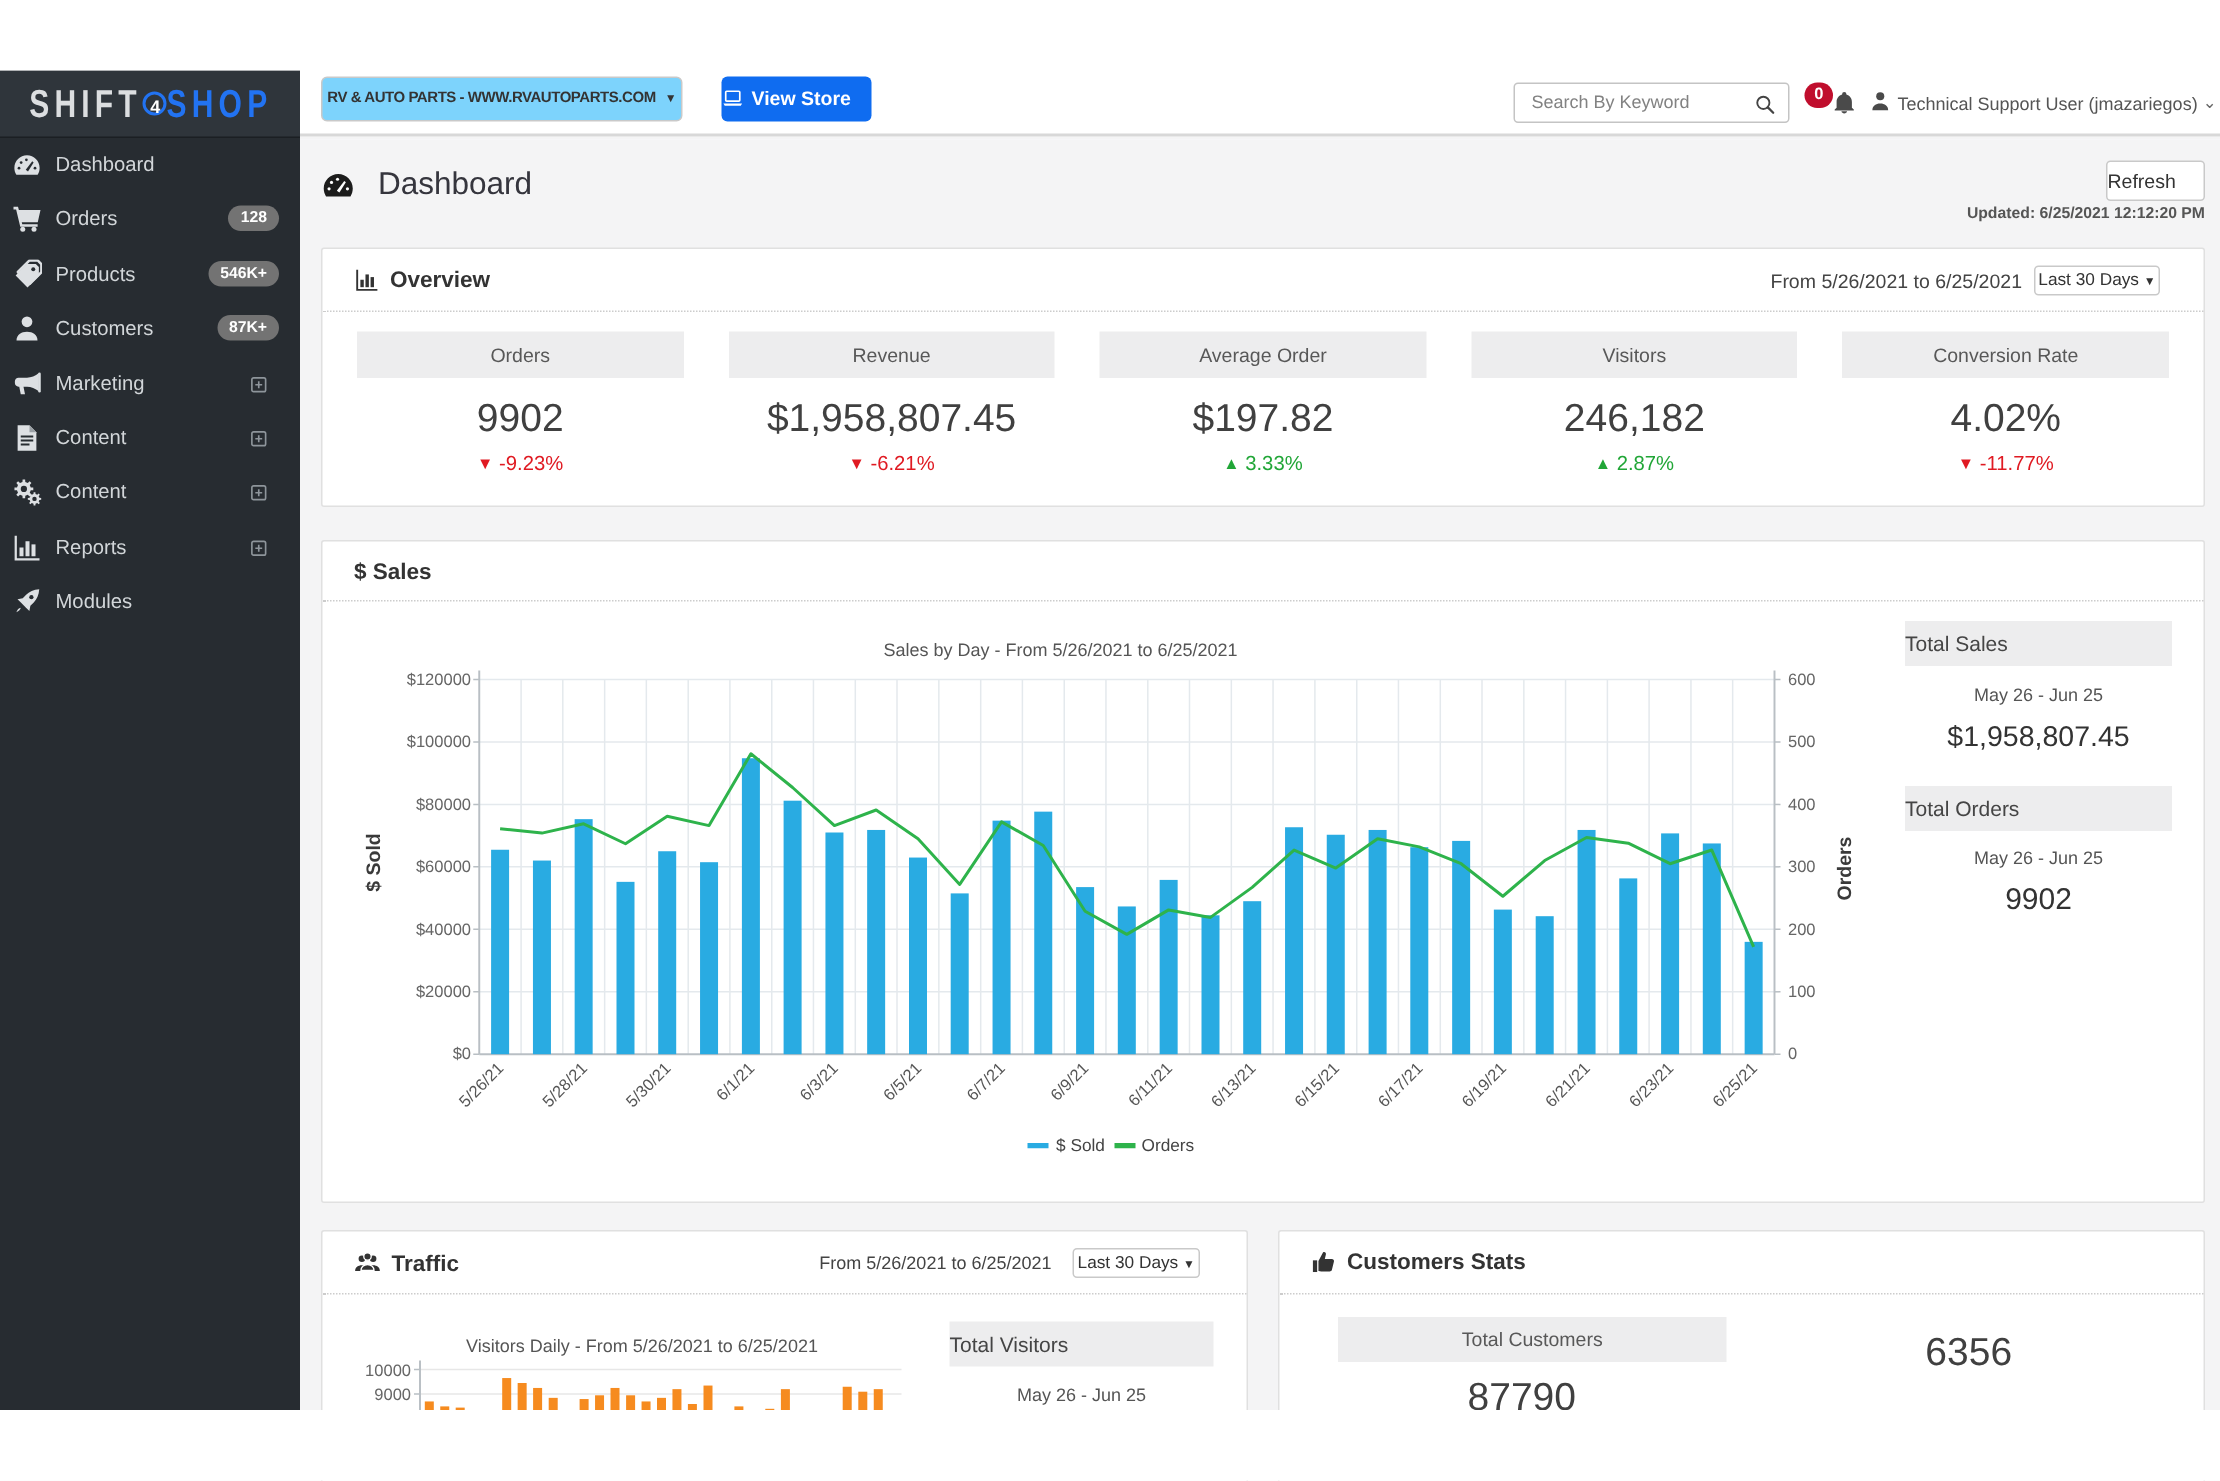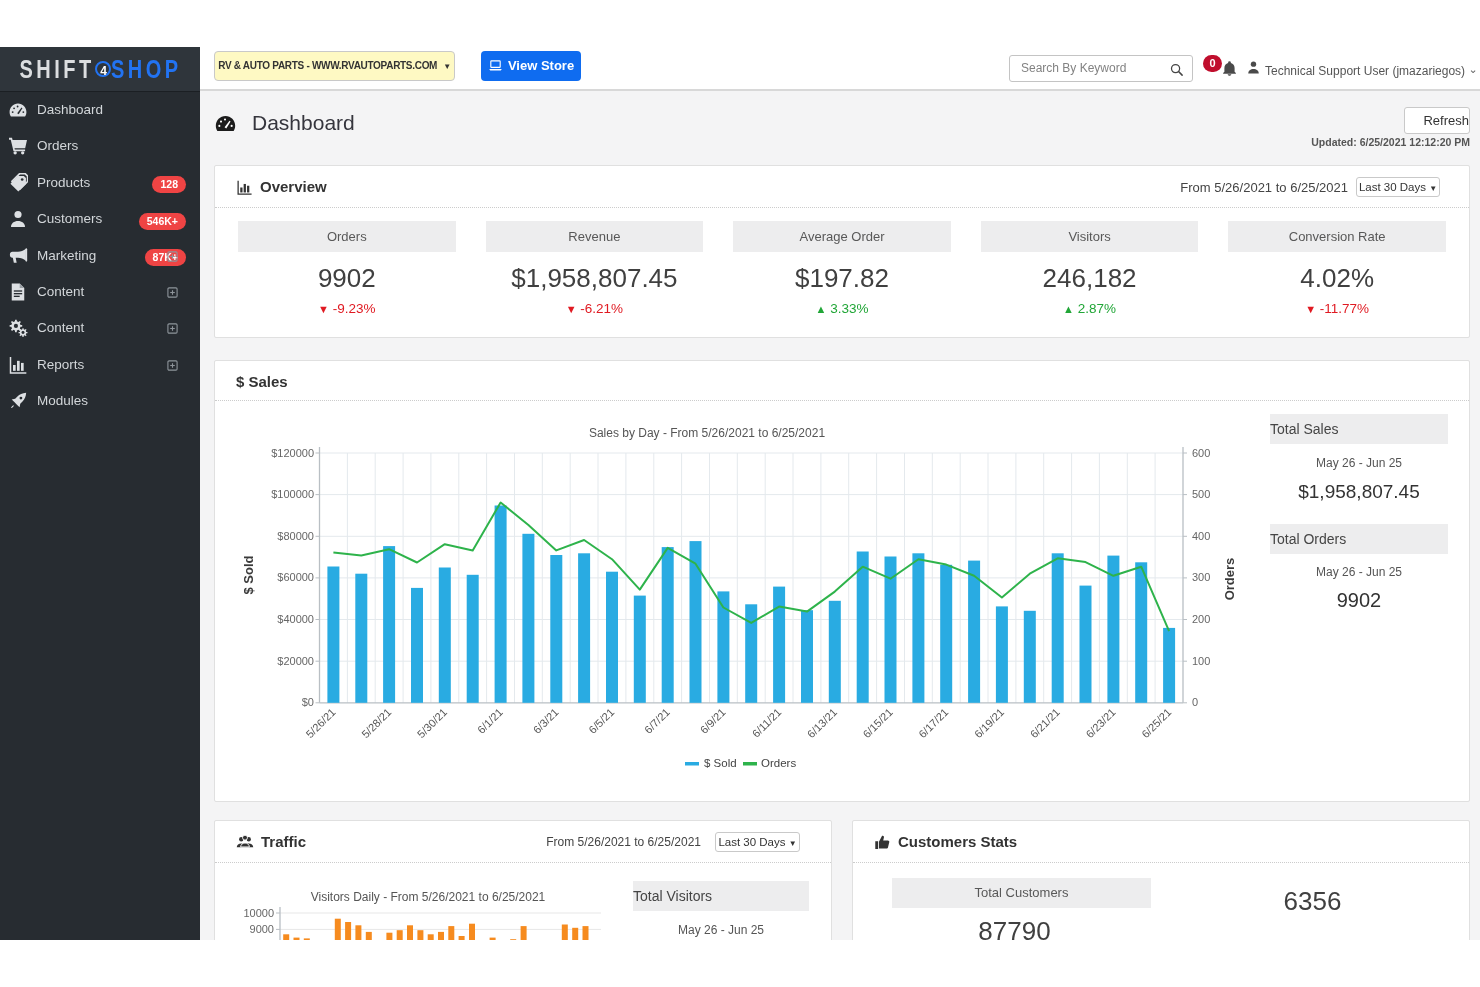--- a/index.html
+++ b/index.html
@@ -9,46 +9,46 @@
 .logo { position:absolute; left:0; top:0; width:200px; height:45px; background:#2f353b; border-bottom:1px solid #1b1f23;
   display:flex; align-items:center; justify-content:center; }
 .lgt { font-size:26px; font-weight:bold; letter-spacing:4.5px; color:#dcdee0; transform:scaleX(0.77); transform-origin:right center; }
 .lgb { font-size:26px; font-weight:bold; letter-spacing:4.5px; color:#2273f2; transform:scaleX(0.77); transform-origin:left center; }
 .logo .four { width:16px; height:16px; line-height:16px; border:2px solid #2273f2; border-radius:50%;
   font-size:12px; font-weight:bold; text-align:center; margin:0 0 0 1px; color:#fff; flex:0 0 auto; }
 .menu { position:absolute; top:45px; left:0; width:200px; }
 .mi { position:relative; height:36.4px; line-height:36.4px; color:#d2d6d9; font-size:13.5px; }
 .mic { position:absolute; left:8px; top:8px; line-height:0; }
 .mlab { position:absolute; left:37px; }
-.badge { position:absolute; right:14px; top:9px; background:#ef4444; color:#fff; font-size:10.5px; font-weight:bold;
-  line-height:17px; padding:0 8px; border-radius:9px;margin-top:39px; }
+.badge { position:absolute; right:14px; top:9px; background:#737373; color:#fff; font-size:10.5px; font-weight:bold;
+  line-height:17px; padding:0 8px; border-radius:9px; }
 .plus { position:absolute; right:22px; top:13px; line-height:0; }
 
 .topbar { position:absolute; left:200px; top:47px; width:1280px; height:44px; background:#fff; border-bottom:2px solid #d8d8d8; box-shadow:0 2px 0 0 #f4f4f5; }
 .storesel { position:absolute; left:14px; top:4px; width:241px; height:30px; border:1px solid #c9c9c9; border-radius:4px;
-  font-size:10px; font-weight:bold; color:#333; line-height:28px; text-align:center; background:#fef9c3; letter-spacing:-0.3px; }
+  font-size:10px; font-weight:bold; color:#333; line-height:28px; text-align:center; background:#7dd3fc; letter-spacing:-0.3px; }
 .storesel .car { font-size:8px; margin-left:6px; }
 .viewstore { position:absolute; left:281px; top:4px; width:100px; height:30px; background:#0f6cf0; border-radius:4px;
-  color:#fff; font-size:13px; font-weight:bold; text-align:center; line-height:30px; }
+  color:#fff; font-size:13px; font-weight:bold; text-align:left; line-height:30px; }
 .viewstore svg { vertical-align:-3px; margin-right:5px; }
 .search { position:absolute; left:809px; top:8px; width:184px; height:27px; border:1px solid #c4c4c4; border-radius:3px;
   font-size:12px; color:#828282; line-height:25px; padding-left:11px; background:#fff; }
 .search svg { position:absolute; right:8px; top:6px; }
 .nbadge { position:absolute; left:1003px; top:8px; width:19px; height:17px; background:#c00e2d; border-radius:9px;
   color:#fff; font-size:11px; font-weight:bold; text-align:center; line-height:17px; z-index:3; }
 .bell { position:absolute; left:1021px; top:13px; }
 .usr { position:absolute; left:1046px; top:13px; }
 .uname { position:absolute; left:1065px; top:0; height:44px; line-height:44px; font-size:12px; color:#555; }
 .uname .car { font-size:11px; color:#666; vertical-align:1.5px; }
 
 .content { position:absolute; left:200px; top:93px; width:1280px; height:847px; background:#f4f4f5; }
 .dhead { position:absolute; left:14px; top:19px; line-height:0; }
 .dtitle { position:absolute; left:52px; top:18px; font-size:21px; color:#35353d; }
 .refresh { position:absolute; left:1204px; top:14px; width:66px; height:27px; background:#fff; border:1px solid #c9c9c9;
-  border-radius:3px; font-size:13px; color:#333; text-align:right; line-height:25px; }
+  border-radius:3px; font-size:13px; color:#333; text-align:left; line-height:25px; }
 .updated { position:absolute; right:10px; top:43px; font-size:10.5px; font-weight:bold; color:#555; }
 .card { position:absolute; background:#fff; border:1px solid #e0e0e0; border-radius:2px; }
 .chead { position:absolute; left:0; top:0; right:0; height:42px; border-bottom:1px dotted #ccc; }
 .chead .ttl { position:absolute; left:21px; top:12px; font-size:15px; font-weight:bold; color:#333; }
 .chead .ttl svg { vertical-align:-4px; margin-right:7px; }
 .rangetxt { position:absolute; font-size:13px; color:#444; }
 .rangebtn { position:absolute; border:1px solid #c9c9c9; border-radius:3px; background:#fff; font-size:11.5px; color:#333;
   text-align:center; }
 .rangebtn .car { font-size:8px; }
 

